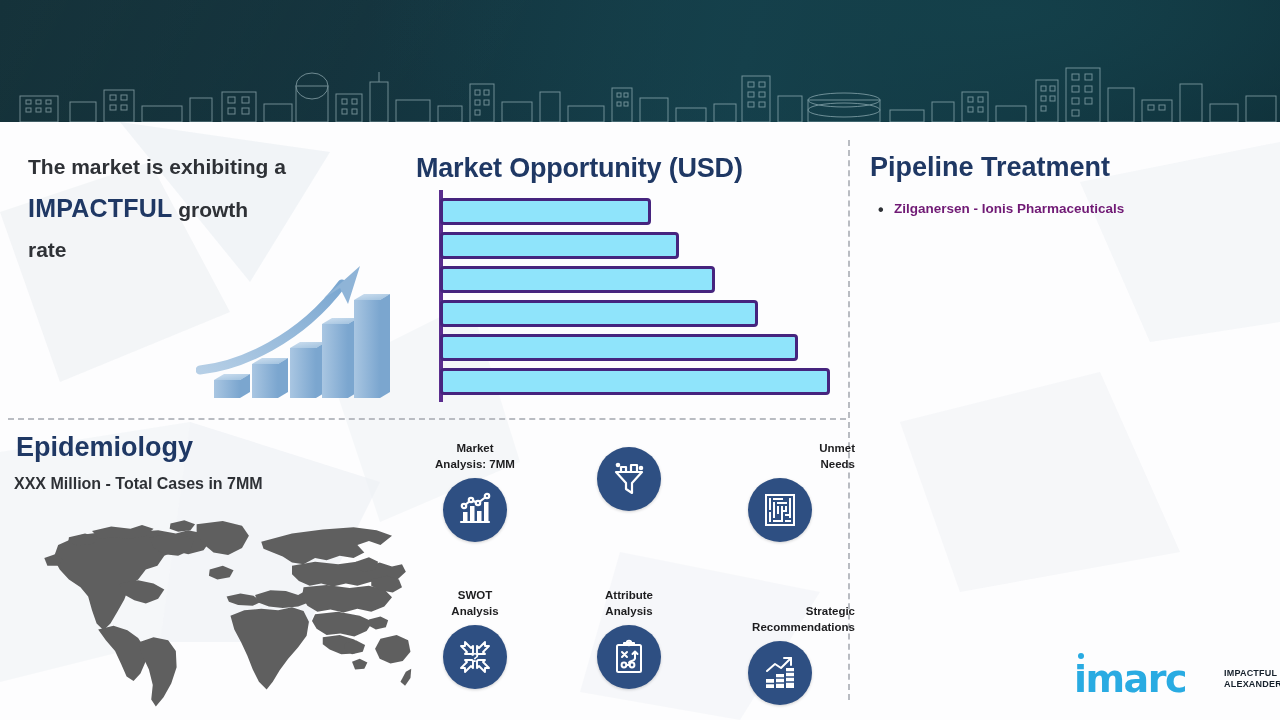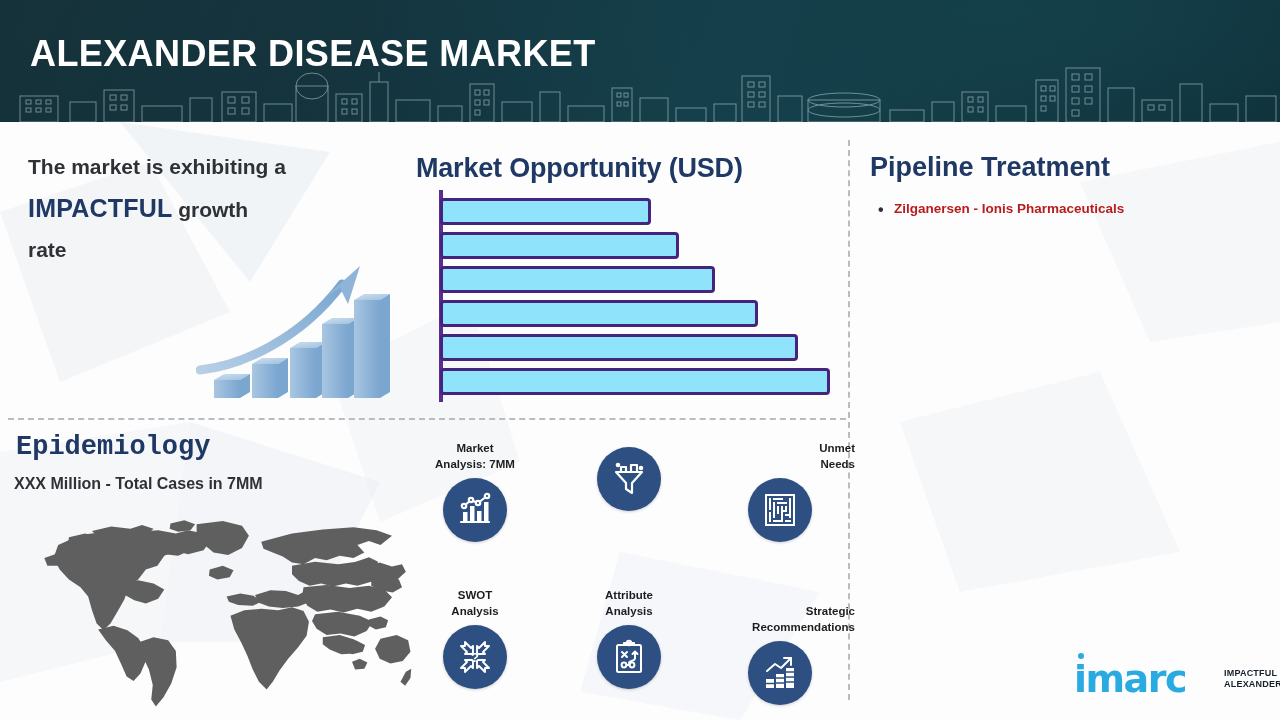--- a/index.html
+++ b/index.html
@@ -74,32 +74,32 @@
     border-radius:4px;
   }
 
   
   .pipeline-title {
     position:absolute; left:870px; top:152px;
     font-size:27px; font-weight:bold; color:#1f3864;
   }
   .pipeline-list { position:absolute; left:876px; top:198px; width:380px; }
   .pipeline-item {
-    font-size:13.5px; font-weight:bold; color:#b91c1c;
+    font-size:13.5px; font-weight:bold; color:#701a75;
     line-height:1.6; padding-left:18px; position:relative;
   }
   .pipeline-item::before {
     content:"•"; position:absolute; left:2px; top:-1px;
     font-size:16px; color:#2e3136;
   }
 
   
   .epi-title {
     position:absolute; left:16px; top:432px;
-    font-size:27px; font-weight:bold; color:#1f3864;font-family:Liberation Mono, monospace;
+    font-size:27px; font-weight:bold; color:#1f3864;
   }
   .epi-sub {
     position:absolute; left:14px; top:475px;
     font-size:16px; font-weight:bold; color:#2e3136;
   }
   .worldmap { position:absolute; left:22px; top:508px; width:390px; height:200px; }
 
   
   .icon-cell { position:absolute; width:150px; text-align:center; }
   .icon-label {
@@ -217,21 +217,20 @@
         <rect x="1072" y="48" width="7" height="6"></rect>
       <rect x="1108" y="26" width="26" height="34"></rect>
       <rect x="1142" y="38" width="30" height="22"></rect>
         <rect x="1148" y="43" width="6" height="5"></rect>
         <rect x="1159" y="43" width="6" height="5"></rect>
       <rect x="1180" y="22" width="22" height="38"></rect>
       <rect x="1210" y="42" width="28" height="18"></rect>
       <rect x="1246" y="34" width="30" height="26"></rect>
     </g>
   </svg>
-  <h1>ALEXANDER DISEASE MARKET</h1>
 </div>
 
 <div class="canvas">
   <svg class="poly" style="left:0;top:0;width:1280px;height:598px;" viewBox="0 0 1280 598">
     <polygon points="0,90 150,40 230,190 60,260" fill="#f1f3f6" opacity=".85"></polygon>
     <polygon points="120,0 330,30 250,160" fill="#eef1f5" opacity=".8"></polygon>
     <polygon points="330,250 470,180 520,340 380,400" fill="#f2f4f7" opacity=".75"></polygon>
     <polygon points="0,330 190,300 160,520 0,560" fill="#f3f5f8" opacity=".8"></polygon>
     <polygon points="190,300 380,360 300,520 160,520" fill="#eef1f5" opacity=".7"></polygon>
     <polygon points="900,300 1100,250 1180,430 960,470" fill="#f2f4f7" opacity=".7"></polygon>

